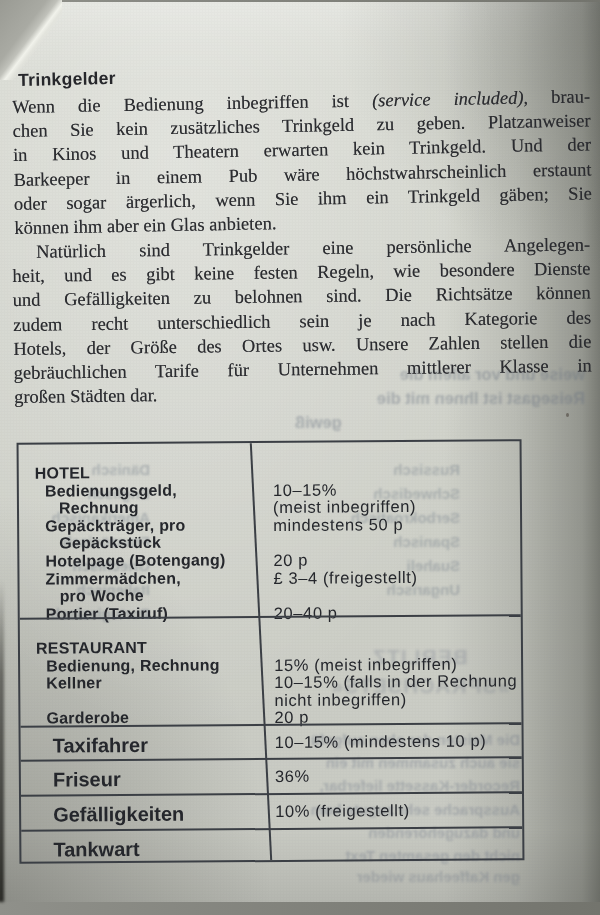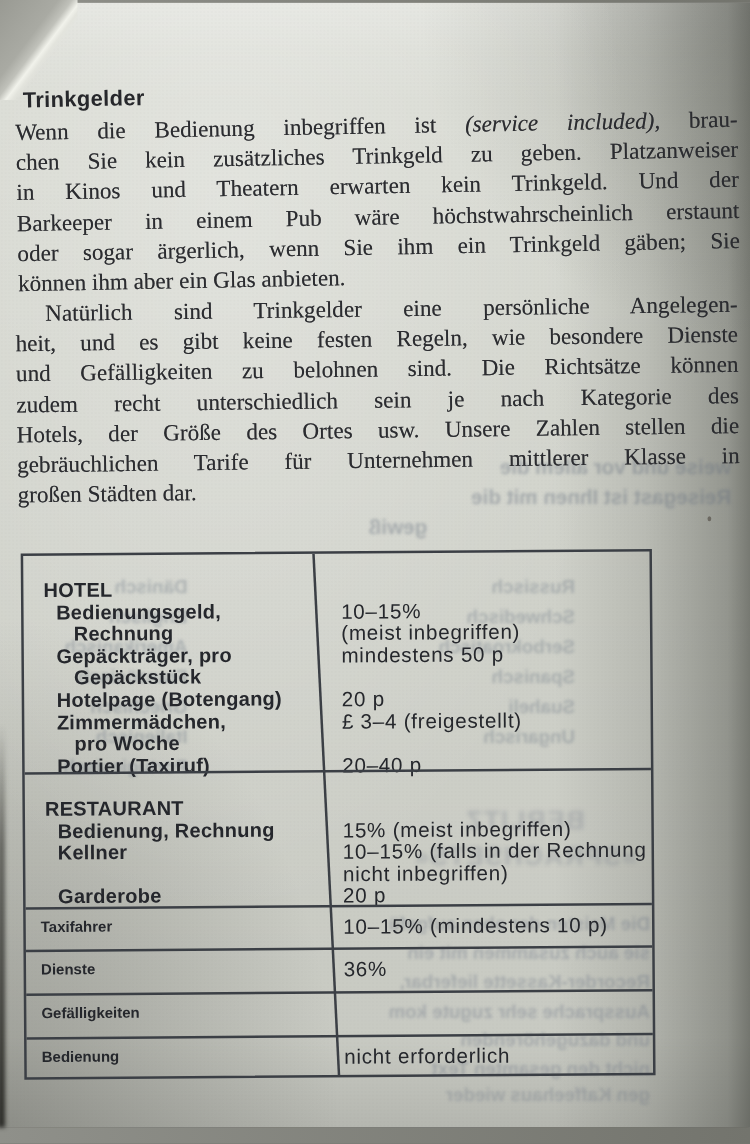--- a/index.html
+++ b/index.html
@@ -87,21 +87,21 @@
   .r1{top:281px;height:34px;}
   .r2{top:315px;height:35px;}
   .r3{top:350px;height:35px;}
   .r4{top:385px;height:36px;}
   .lcol{position:absolute;left:16px;top:20px;right:260px;}
   .rcol{position:absolute;left:254px;top:20px;right:6px;}
   .tl{height:17.6px;font-size:16px;font-weight:700;letter-spacing:0.2px;white-space:nowrap;}
   .rcol .tl{font-weight:400;font-size:16.5px;letter-spacing:0.6px;}
   .i1{padding-left:10px;}
   .i2{padding-left:24px;}
-  .srow .lbl{position:absolute;left:12px;top:7px;font-size:12px;font-weight:700;white-space:nowrap;}
+  .srow .lbl{position:absolute;left:32px;top:7px;font-size:20px;font-weight:700;white-space:nowrap;}
   .srow .val{position:absolute;left:254px;top:7px;font-size:16.5px;letter-spacing:0.6px;white-space:nowrap;}
 </style>
 </head>
 <body>
 
 <div class="photo">
 
   <div class="page">
     <div class="grain"></div>
 
@@ -208,29 +208,29 @@
             <div class="tl">nicht inbegriffen)</div>
             <div class="tl">20 p</div>
           </div>
         </div>
 
         <div class="srow r1">
           <div class="lbl">Taxifahrer</div>
           <div class="val">10–15% (mindestens 10 p)</div>
         </div>
         <div class="srow r2">
-          <div class="lbl">Dienste</div>
+          <div class="lbl">Friseur</div>
           <div class="val">36%</div>
         </div>
         <div class="srow r3">
           <div class="lbl">Gefälligkeiten</div>
+          <div class="val">10% (freigestellt)</div>
         </div>
         <div class="srow r4">
-          <div class="lbl">Bedienung</div>
-          <div class="val">nicht erforderlich</div>
+          <div class="lbl">Tankwart</div>
         </div>
       </div>
     </div>
 
     <div class="speck"></div>
   </div>
 
   <div class="corner"></div>
   <div class="left-shadow"></div>
 </div>

